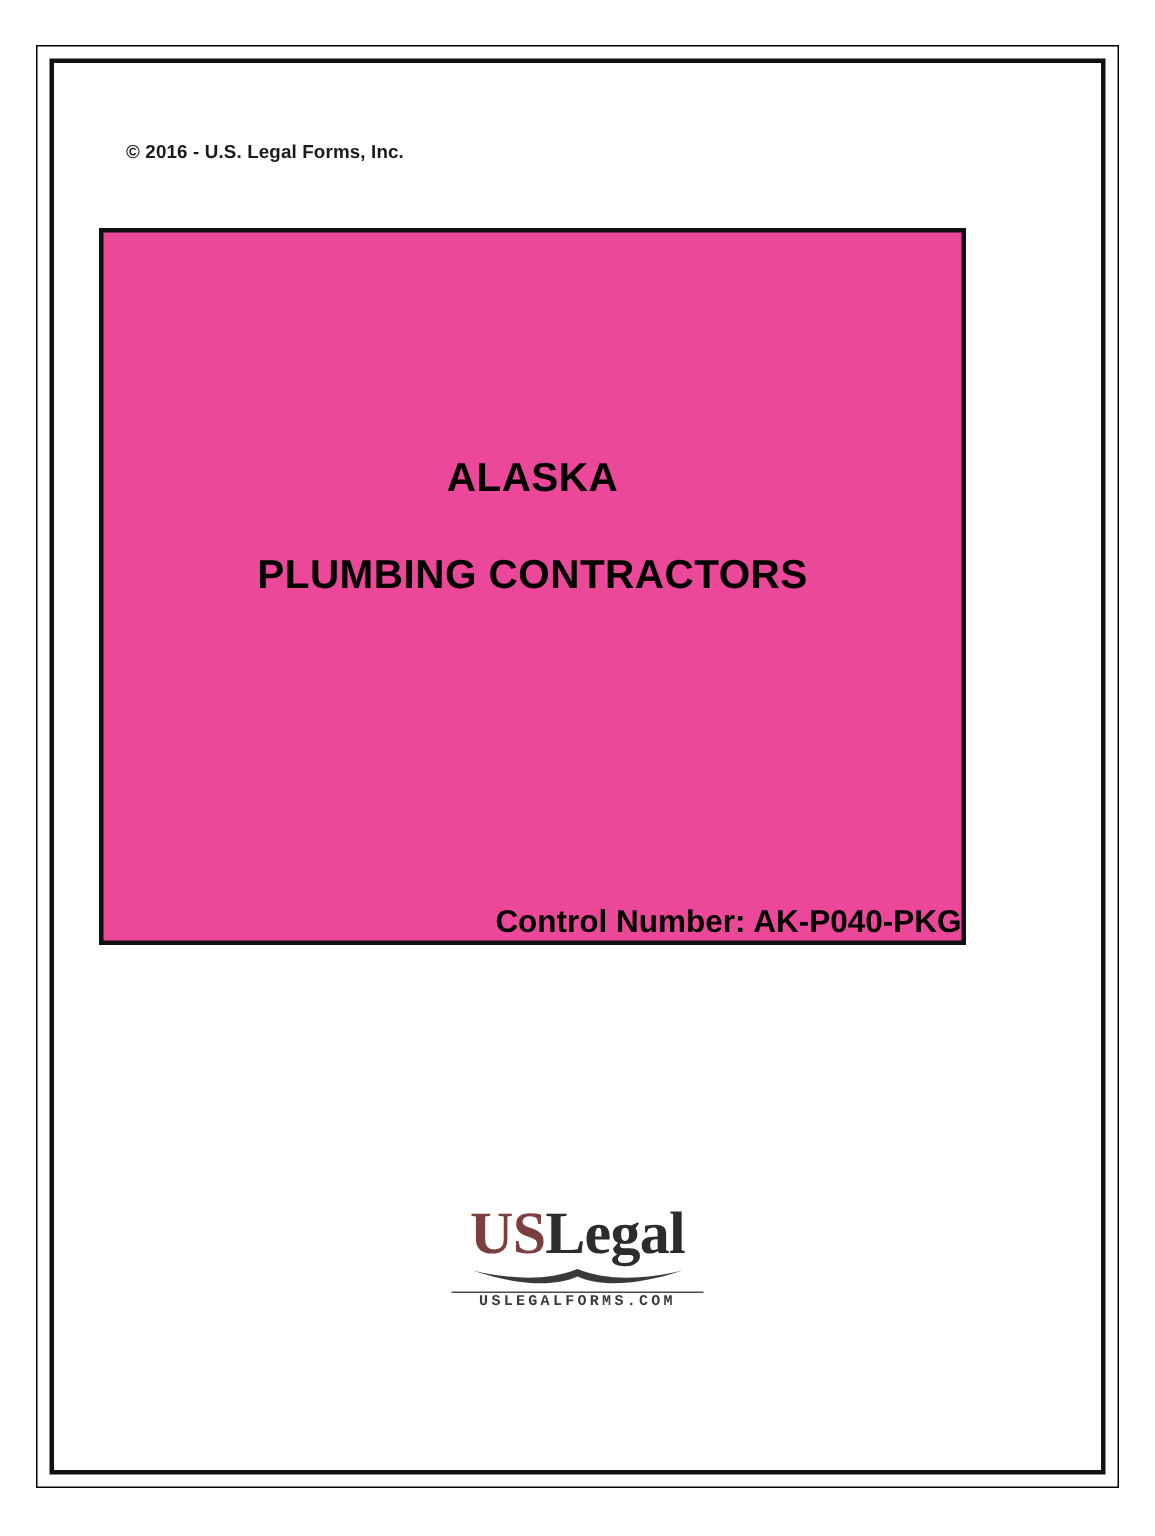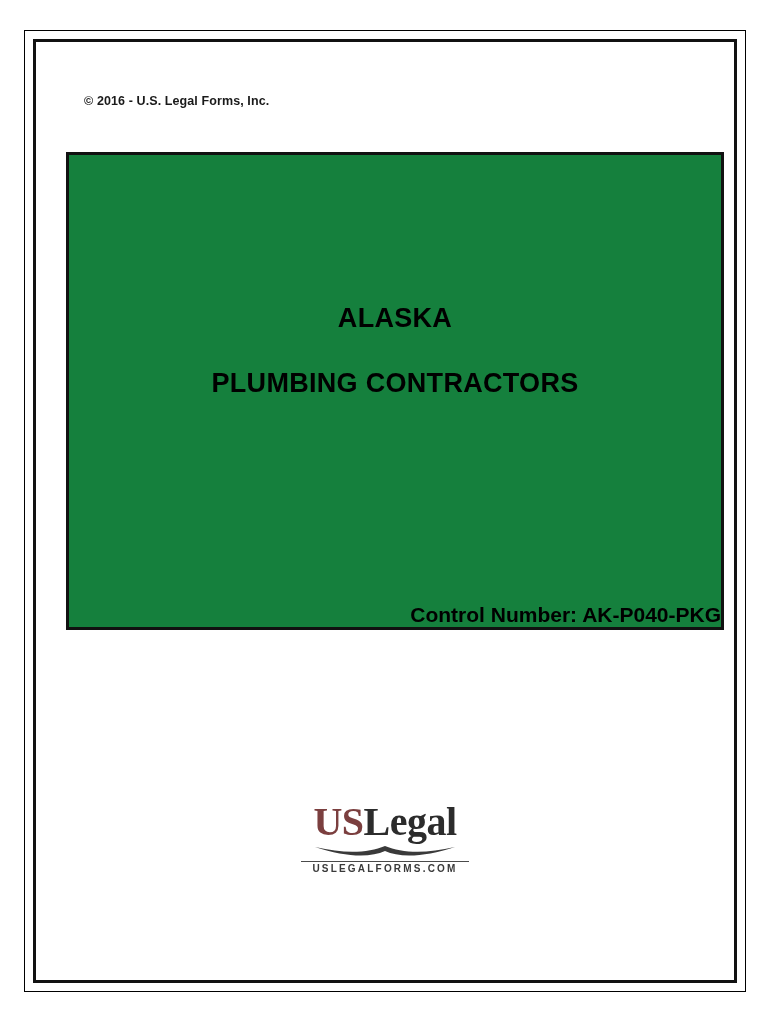--- a/index.html
+++ b/index.html
@@ -47,25 +47,25 @@
     color: #1a1a1a;
     white-space: nowrap;
     text-align: right;
   }
 
   
   .title-box {
     position: absolute;
     left: 30px;
     top: 110px;
-    width: 658px;
+    width: 578px;
     height: 478px;
     box-sizing: border-box;
     border: 3px solid #111;
-    background: #15803d;
+    background: #ec4899;
   }
 
   .title-block {
     position: absolute;
     left: 0;
     right: 0;
     top: 150px;
     text-align: center;
   }
   .title-line {
@@ -120,21 +120,21 @@
     line-height: 14px;
     color: #3a3a3a;
     font-size: 15px;
   }
   .logo-sub {
     margin-top: 1px;
     font-size: 10px;
     letter-spacing: 2.2px;
     color: #3a3a3a;
     font-weight: bold;
-    font-family: Liberation Sans, sans-serif;
+    font-family: Liberation Mono, monospace;
   }
   .logo-rule {
     width: 168px;
     height: 1px;
     background: #4a4a4a;
     margin: 3px auto 0 auto;
   }
 </style>
 </head>
 <body>

